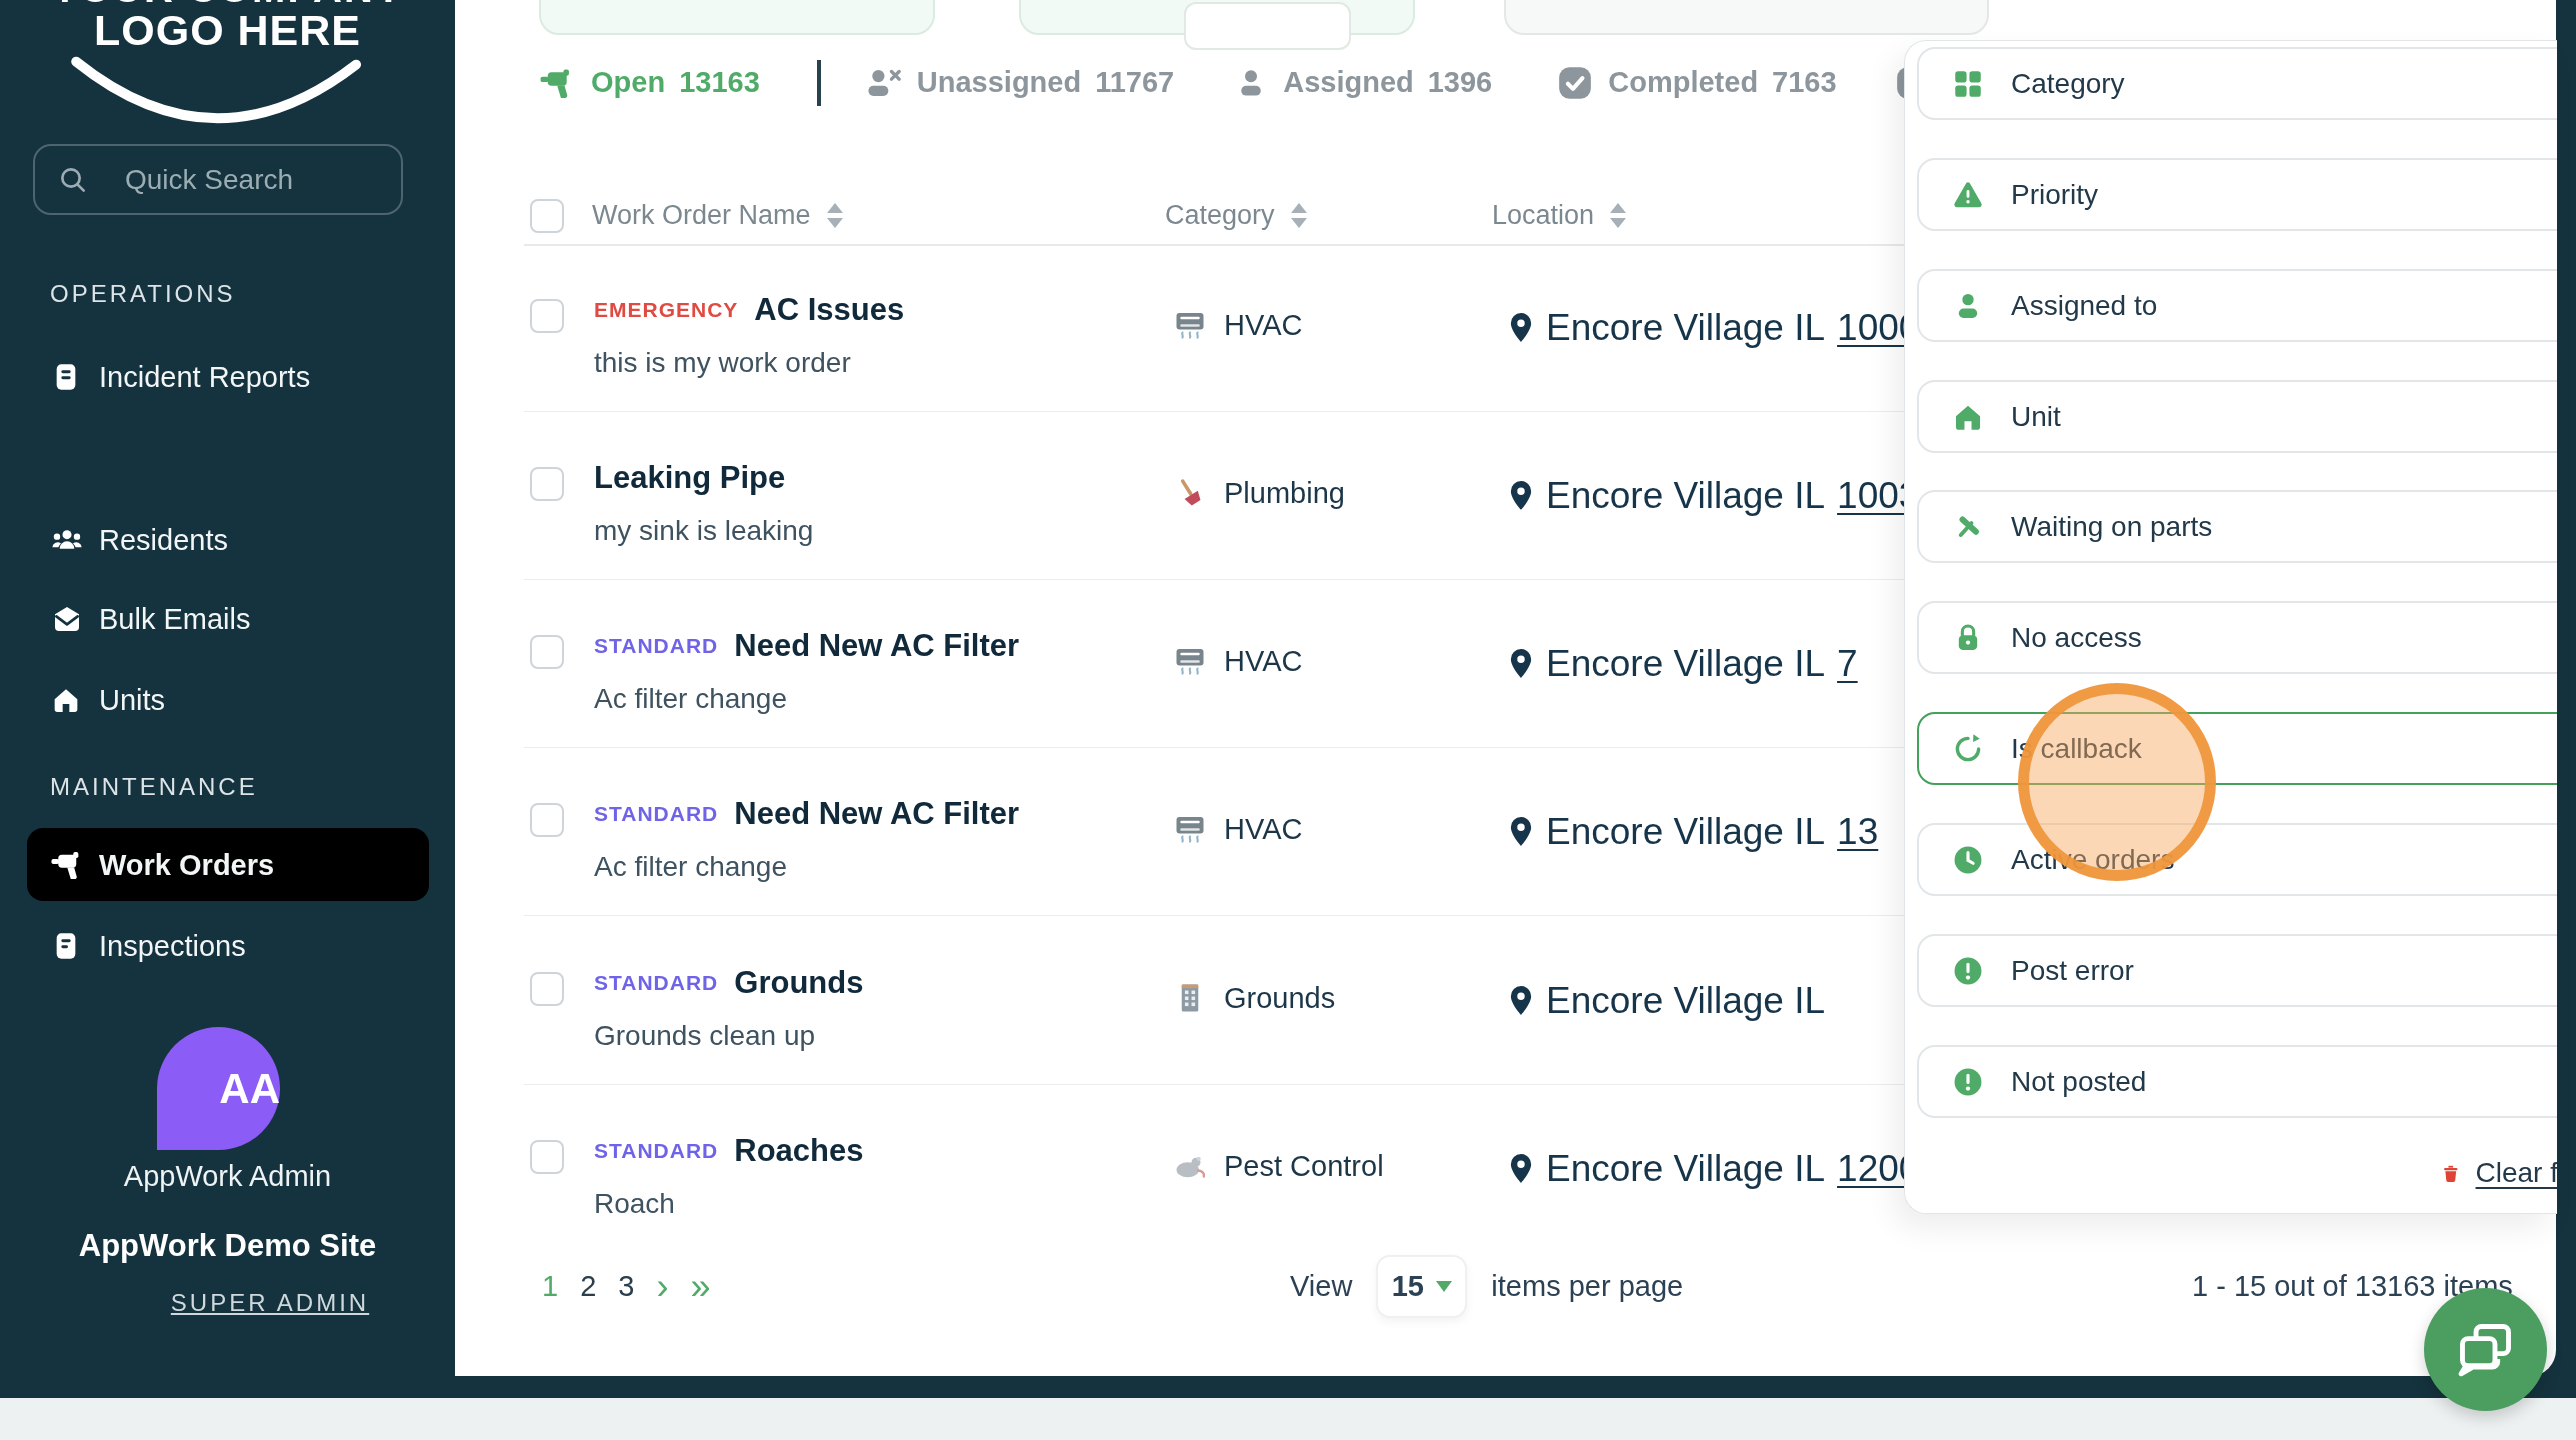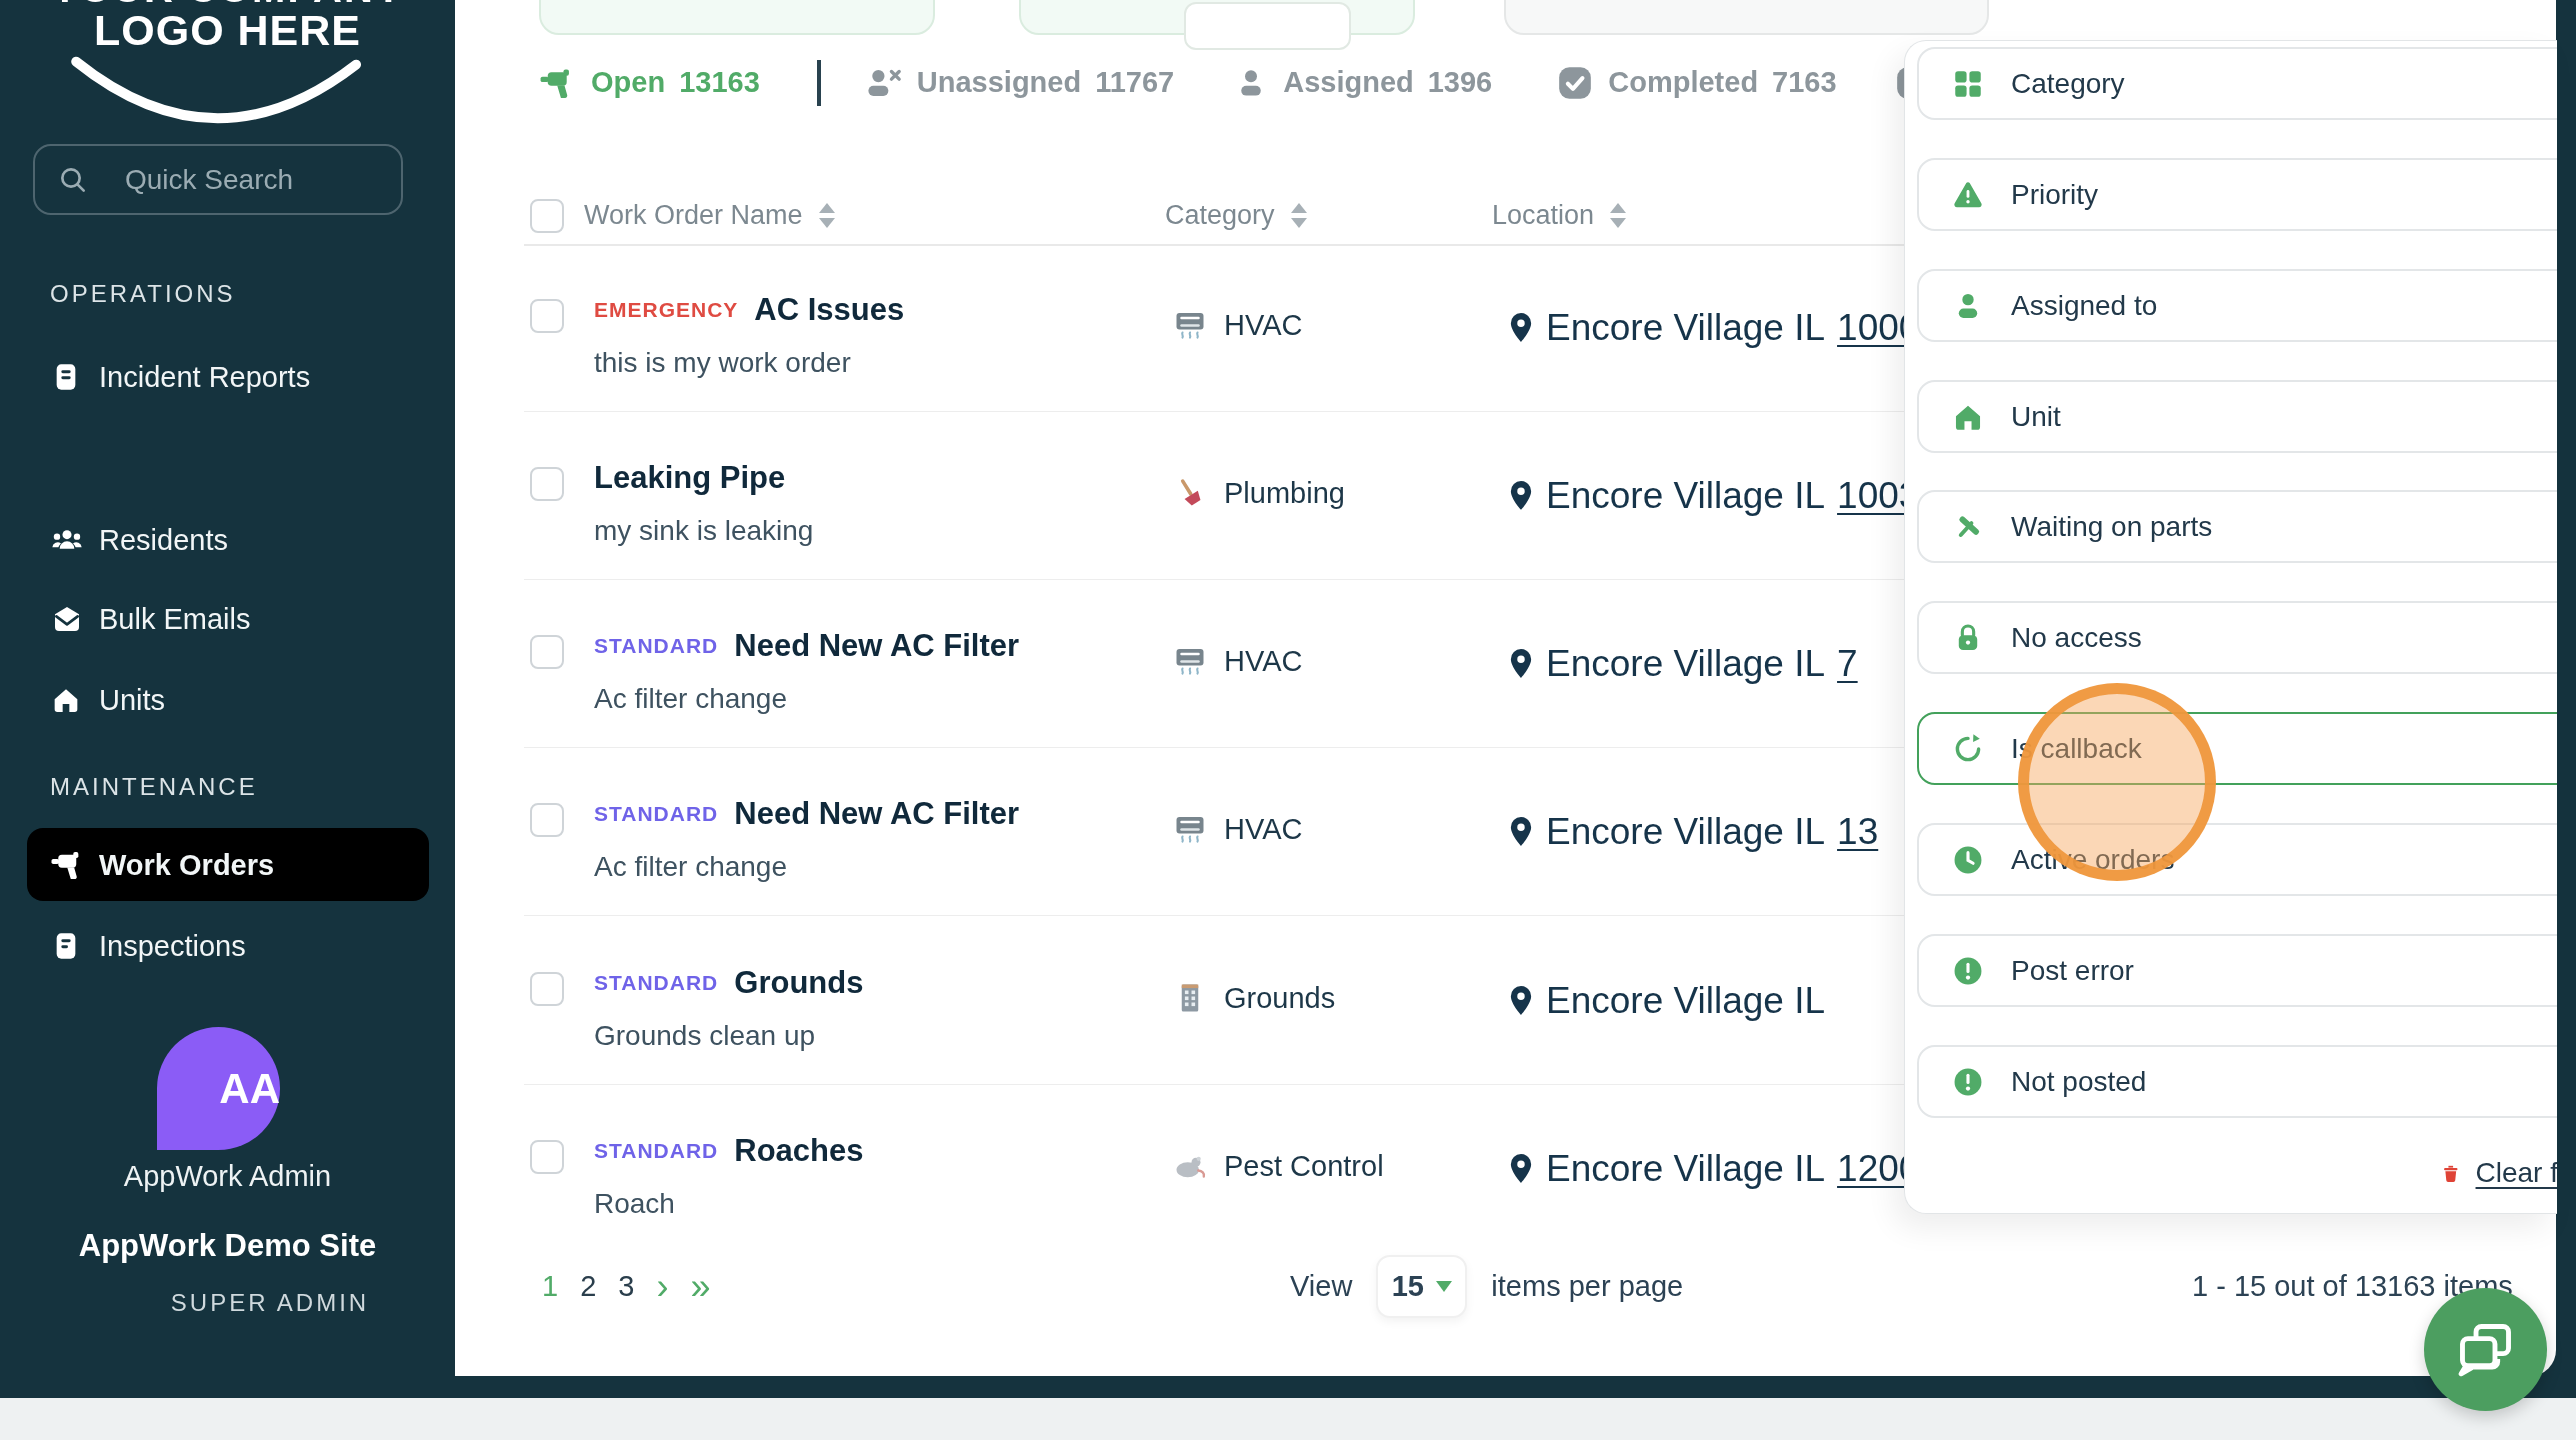--- a/index.html
+++ b/index.html
@@ -17,21 +17,21 @@
   .sec-label{position:absolute;left:50px;font-size:24px;letter-spacing:3px;color:#dce4e7;}
   .side-item{position:absolute;left:0;width:455px;height:59px;cursor:pointer;}
   .side-item .s-icon{position:absolute;left:50px;top:50%;transform:translateY(-50%);}
   .side-item .s-label{position:absolute;left:99px;top:50%;transform:translateY(-50%);font-size:29px;color:#f2f6f7;}
   .side-item.active-bg{left:27px;width:402px;height:73px;background:#000000;border-radius:16px;}
   .side-item.active-bg .s-icon{left:23px;}
   .side-item.active-bg .s-label{left:72px;font-weight:700;}
   .avatar{position:absolute;left:157px;top:1027px;width:123px;height:123px;background:#8b5cf6;border-radius:50% 50% 50% 0;display:flex;align-items:center;justify-content:flex-end;font-size:42px;font-weight:700;color:#fff;}
   .user-name{position:absolute;left:0;top:1160px;width:455px;text-align:center;font-size:29px;color:#eef3f4;}
   .site-name{position:absolute;left:0;top:1228px;width:455px;text-align:center;font-size:31px;font-weight:800;color:#fff;}
-  .role{position:absolute;left:0;top:1289px;width:540px;text-align:center;font-size:24px;letter-spacing:3px;color:#cfd9dd;}
+  .role{position:absolute;left:0;top:1289px;width:540px;text-align:center;font-size:24px;letter-spacing:3px;color:#cfd9dd;text-decoration:underline;}
   
   #card{position:absolute;left:455px;top:0;width:2101px;height:1376px;background:#fff;border-bottom-right-radius:26px;}
   .pill{position:absolute;top:-26px;height:61px;border-radius:20px;box-sizing:border-box;}
   .pill.green{background:#f2faf5;border:2px solid #daecdf;}
   .pill.gray{background:#f7f8f8;border:2px solid #e5e7e7;}
   .pill-inner{position:absolute;left:163px;top:26px;width:163px;height:44px;background:#fff;border:2px solid #e1e9e3;border-radius:12px;}
   .tabs{position:absolute;left:84px;top:57px;height:51px;display:flex;align-items:center;}
   .tab{display:flex;align-items:center;gap:14px;cursor:pointer;font-size:29px;font-weight:600;color:#8d969c;white-space:nowrap;}
   .tab.active{color:#51ab68;font-weight:700;}
   .tab-divider{width:4px;height:46px;background:#29424f;margin:0 42px 0 57px;}
@@ -212,21 +212,21 @@
           <rect x="2" y="2" width="20" height="20" rx="6.5" fill="#8d969c"></rect>
           <path d="M8.8 8.8l6.4 6.4M15.2 8.8l-6.4 6.4" stroke="#fff" stroke-width="2.6" stroke-linecap="round"></path>
         </svg>
         <span>C</span>
       </div>
     </div>
 
     <div class="thead">
       <div class="hcell" style="left:75px;">
         <div class="checkbox"></div>
-        <span style="margin-left:4px;text-align:right;">Work Order Name</span>
+        <span style="margin-left:12px;text-align:right;">Work Order Name</span>
         <span class="sort">
             <span class="tri-up"></span>
             <span class="tri-down"></span>
           </span>
       </div>
       <div class="hcell" style="left:710px;">
         <span>Category</span>
         <span class="sort">
             <span class="tri-up"></span>
             <span class="tri-down"></span>

